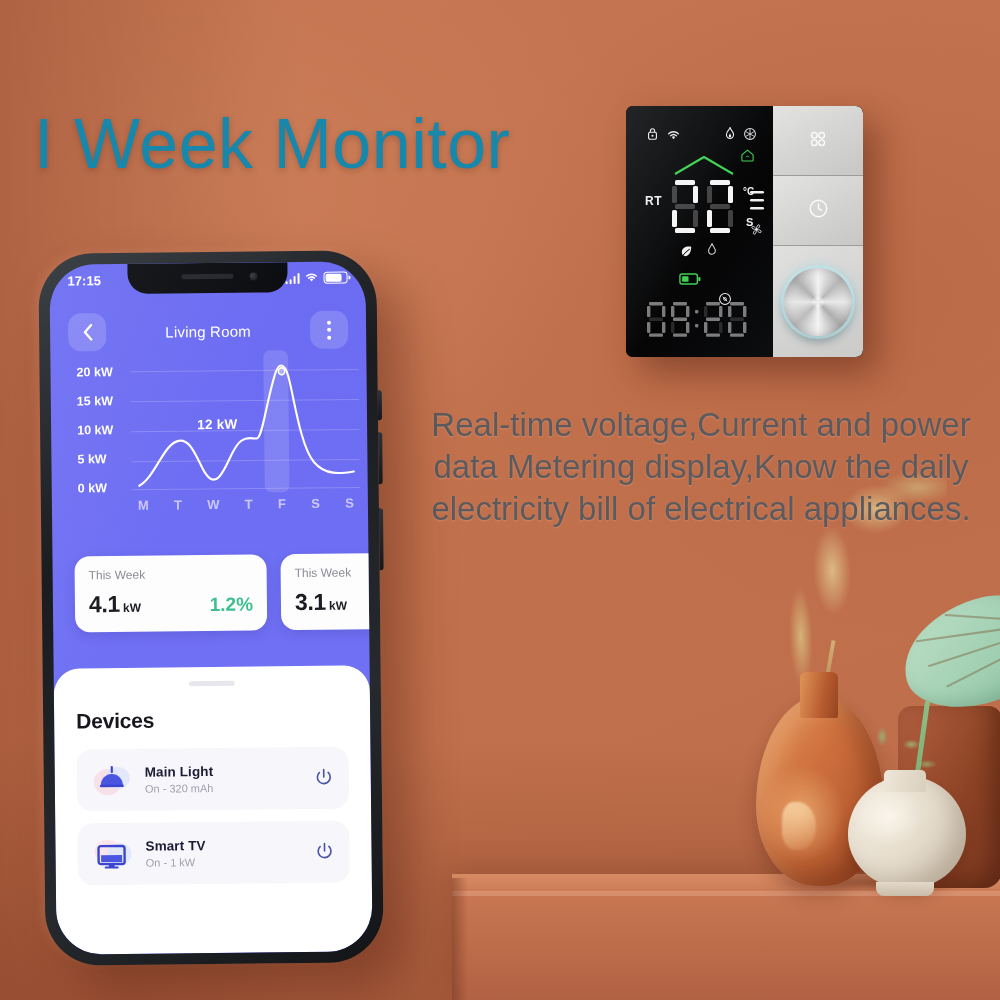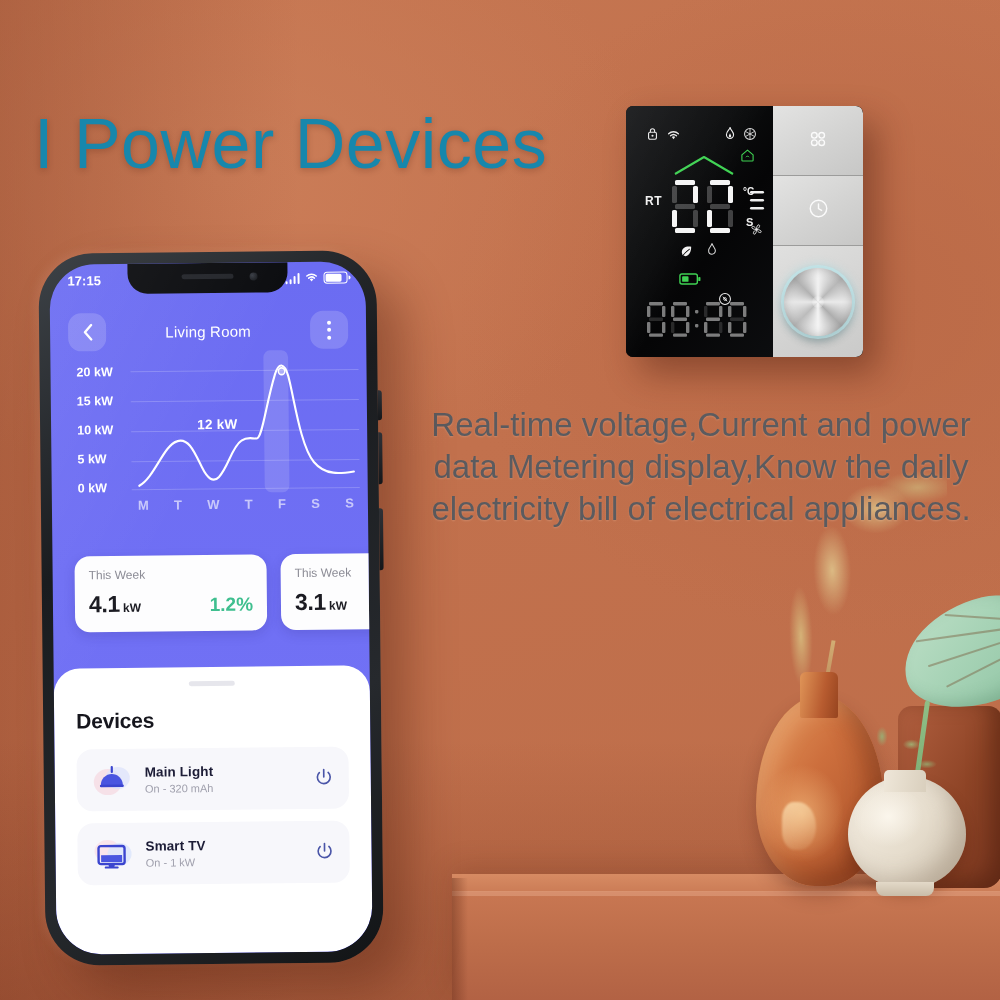--- a/index.html
+++ b/index.html
@@ -375,21 +375,21 @@
     <div class="leaf-vein" style="left:24%;top:66%;width:50%;transform:rotate(-13deg)"></div>
     <div class="leaf-vein" style="left:34%;top:16%;width:42%;transform:rotate(18deg)"></div>
   </div>
   <div class="deco leaf-stem"></div>
   <div class="deco sprig"></div>
   <div class="deco vase-cream"></div>
   <div class="deco vase-cream-neck"></div>
   <div class="deco vase-cream-foot"></div>
 </div>
 
-<div id="headline">I Power Devices</div>
+<div id="headline">I Week Monitor</div>
 
 <div id="bodycopy">Real-time voltage,Current and power data Metering display,Know the daily electricity bill of electrical appliances.</div>
 
 <div id="phone">
   <div class="side-btn" style="top:140px;height:30px"></div>
   <div class="side-btn" style="top:182px;height:52px"></div>
   <div class="side-btn" style="top:258px;height:62px"></div>
 
   <div id="phone-screen">
 

